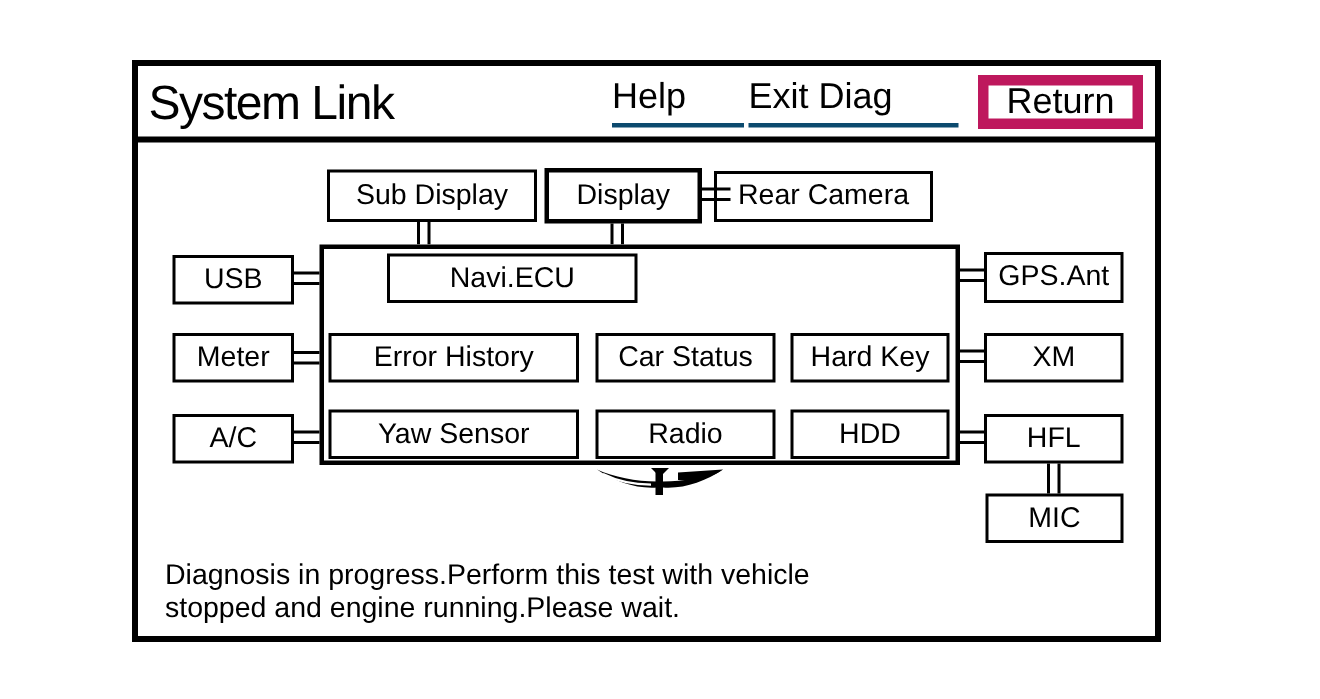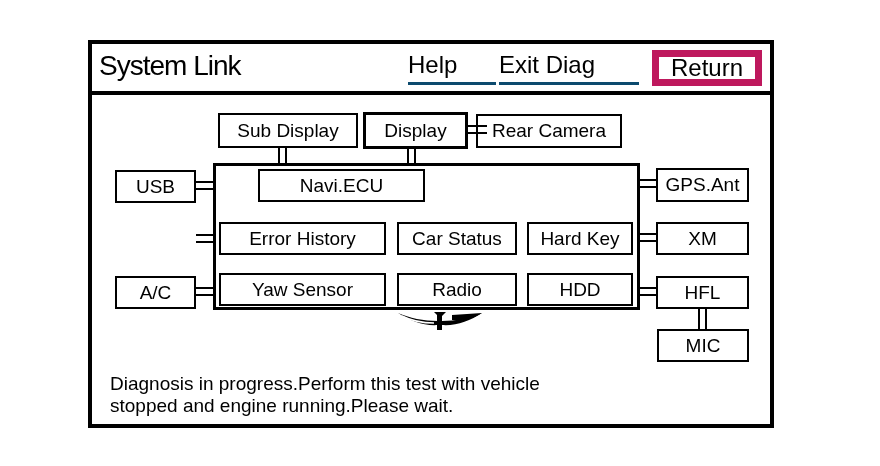--- a/index.html
+++ b/index.html
@@ -26,21 +26,21 @@
   }
   .header-sep {
     position: absolute;
     left: 90px; top: 91px;
     width: 682px; height: 4px;
     background: #000;
   }
   .title {
     position: absolute;
     left: 99px; top: 50px;
-    font-size: 28px;
+    font-size: 32px;
     letter-spacing: -1px;
     white-space: nowrap;
   }
   .hdr-link {
     position: absolute;
     top: 51px;
     height: 31px;
     font-size: 24px;
     border-bottom: 3px solid #0c4a6e;
     box-sizing: content-box;
@@ -130,20 +130,21 @@
 
   <div class="box" style="left:219px; top:169px; width:167px; height:33px;margin-left:39px;">Navi.ECU</div>
   <div class="box" style="left:219px; top:222px; width:167px; height:33px;">Error History</div>
   <div class="box" style="left:397px; top:222px; width:120px; height:33px;">Car Status</div>
   <div class="box" style="left:527px; top:222px; width:106px; height:33px;">Hard Key</div>
   <div class="box" style="left:219px; top:273px; width:167px; height:33px;">Yaw Sensor</div>
   <div class="box" style="left:397px; top:273px; width:120px; height:33px;">Radio</div>
   <div class="box" style="left:527px; top:273px; width:106px; height:33px;">HDD</div>
 
   <div class="box" style="left:115px; top:170px; width:81px; height:33px;">USB</div>
+  <div class="box" style="left:115px; top:222px; width:81px; height:33px;">Meter</div>
   <div class="box" style="left:115px; top:276px; width:81px; height:33px;">A/C</div>
 
   <div class="dbl-h" style="left:196px; top:181px; width:17px;"></div>
   <div class="dbl-h" style="left:196px; top:234px; width:17px;"></div>
   <div class="dbl-h" style="left:196px; top:287px; width:17px;"></div>
 
   <div class="box" style="left:656px; top:168px; width:93px; height:34px;">GPS.Ant</div>
   <div class="box" style="left:656px; top:222px; width:93px; height:33px;">XM</div>
   <div class="box" style="left:656px; top:276px; width:93px; height:33px;">HFL</div>
   <div class="box" style="left:657px; top:329px; width:92px; height:33px;">MIC</div>

